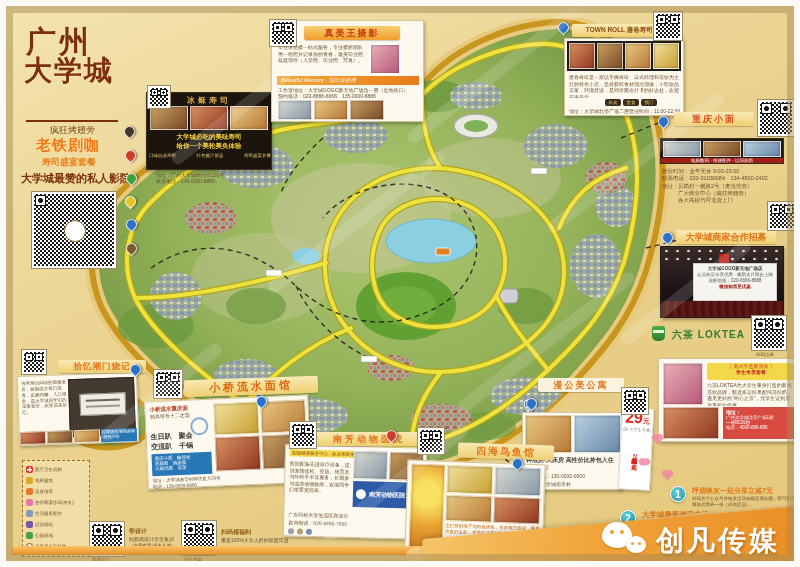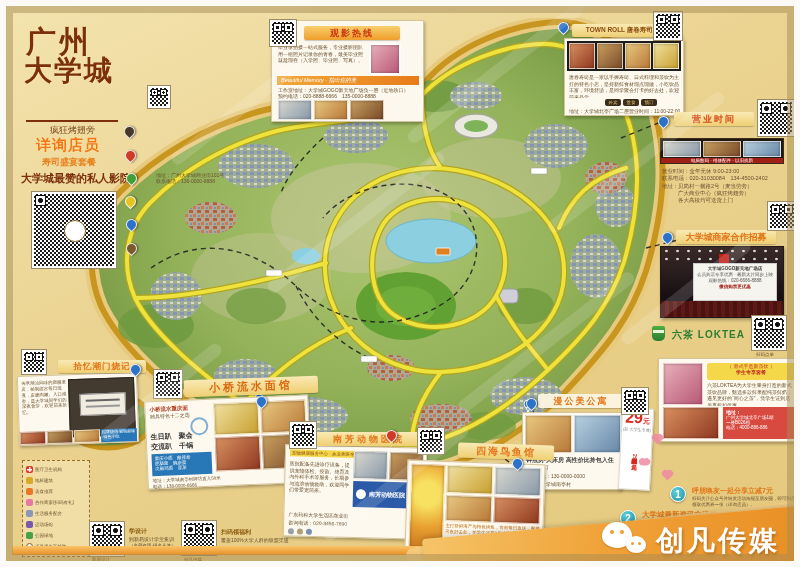--- a/index.html
+++ b/index.html
@@ -177,39 +177,52 @@
           <path d="M-2,2 L0,9 L2,2 Z" fill="#2b72c8"></path>
           <circle r="4" fill="#2b72c8"></circle>
         </g>
   </g>
 </svg>
 
 <div class="title-big" style="left:20px;top:16px;font-size:30px;">广州</div>
 <div class="title-big" style="left:18px;top:46px;font-size:28px;letter-spacing:2px;">大学城</div>
 <div class="abs" style="left:20px;top:114px;width:92px;border-top:2px solid #7b2f0a;z-index:12;"></div>
 <div class="abs" style="left:44px;top:118px;font-size:9px;color:#7b4a20;z-index:12;">疯狂烤翅旁</div>
-<div class="abs sponsor" style="left:30px;top:130px;font-size:15px;z-index:12;">详询店员</div>
+<div class="abs sponsor" style="left:30px;top:130px;font-size:15px;z-index:12;">老铁剧咖</div>
 <div class="abs" style="left:36px;top:150px;font-size:9px;color:#e8821e;font-weight:bold;z-index:12;">寿司盛宴套餐</div>
 <div class="abs" style="left:15px;top:165px;font-size:11px;font-weight:bold;color:#7b2f0a;z-index:12;">大学城最赞的私人影院</div>
 <div class="qr qr-logo" style="left:26px;top:186px;width:84px;height:76px;"></div>
 
 <span class="pin dark" style="left:118px;top:120px;"></span>
 <span class="pin red" style="left:119px;top:144px;"></span>
 <span class="pin green" style="left:120px;top:167px;"></span>
 <span class="pin yellow" style="left:119px;top:190px;"></span>
 <span class="pin blue" style="left:120px;top:213px;"></span>
 <span class="pin brown" style="left:120px;top:237px;"></span>
 
 <div class="qr" style="left:142px;top:80px;width:22px;height:22px;"></div>
+<div class="card" style="left:140px;top:86px;width:126px;height:78px;background:#1c150e;border-color:#3a2c1a;">
+  <div class="abs" style="left:0;top:2px;width:100%;text-align:center;color:#d8b04a;font-weight:bold;font-size:8px;letter-spacing:3px;">冰稣寿司</div>
+  <div class="ph" style="left:3px;top:13px;width:38px;height:24px;"></div>
+  <div class="ph ph-d" style="left:43px;top:13px;width:38px;height:24px;"></div>
+  <div class="ph ph-c" style="left:83px;top:13px;width:38px;height:24px;"></div>
+  <div class="abs" style="left:0;top:40px;width:100%;text-align:center;color:#f5d03a;font-weight:bold;font-size:6.5px;">大学城必吃的美味寿司</div>
+  <div class="abs" style="left:0;top:49px;width:100%;text-align:center;color:#f5d03a;font-weight:bold;font-size:6.5px;">给你一个美轮美奂体验</div>
+  <div class="abs" style="left:2px;top:60px;width:122px;display:flex;gap:2px;justify-content:space-between;">
+    <span style="font-size:4.5px;color:#e8c878;">口味自选寿司</span>
+    <span style="font-size:4.5px;color:#e8c878;">特色酱汁拼盘</span>
+    <span style="font-size:4.5px;color:#e8c878;">寿司盛宴套餐</span>
+  </div>
+</div>
 <div class="abs t5" style="left:150px;top:166px;width:115px;z-index:11;">地址：广州大学城商业街101号</div>
 <div class="abs t5" style="left:150px;top:172px;width:115px;z-index:11;">联系电话：136-0000-8888</div>
 
 <div class="card" style="left:265px;top:14px;width:153px;height:102px;background:#fdf8ee;">
   <div class="band" style="position:absolute;left:32px;top:5px;width:96px;height:14px;background:linear-gradient(#f8cf6e,#ef9e2c);">
-    <span style="color:#c83a10;font-weight:bold;font-size:9px;letter-spacing:2px;">观影热线</span>
+    <span style="color:#c83a10;font-weight:bold;font-size:9px;letter-spacing:2px;">真美王摄影</span>
   </div>
   <div class="abs t5" style="left:6px;top:23px;width:88px;height:30px;overflow:hidden;">毕业季拍摄一站式服务，专业摄影团队用一组照片记录你的青春，最美毕业照就趁现在（入学照、毕业照、写真）。</div>
   <div class="ph ph-g" style="left:97px;top:22px;width:32px;height:32px;border:2px solid #fff;"></div>
   <div class="abs" style="left:5px;top:55px;width:142px;height:9px;background:linear-gradient(90deg,#f2a83a,#e87c1a);display:flex;align-items:center;">
     <span style="color:#fff;font-size:5.5px;padding-left:4px;font-style:italic;">Beautiful Memory · 拍出你的美</span>
   </div>
   <div class="abs t5" style="left:6px;top:66px;width:142px;">工作室地址：大学城GOGO新天地广场负一层（近地铁口）</div>
   <div class="abs t5" style="left:6px;top:72px;width:142px;">预约电话：020-8888-6666　135-0000-8888</div>
   <div class="ph ph-b" style="left:6px;top:79px;width:34px;height:20px;"></div>
   <div class="ph ph-c" style="left:42px;top:79px;width:34px;height:20px;"></div>
@@ -233,21 +246,21 @@
     <span class="dkbadge" style="width:16px;height:7px;">外卖</span>
     <span class="dkbadge" style="width:16px;height:7px;">堂食</span>
     <span class="dkbadge" style="width:16px;height:7px;">预订</span>
   </div>
   <div class="abs t5" style="left:4px;top:69px;width:66px;">地址：大学城北亭广场二层</div>
   <div class="abs t5" style="left:64px;top:69px;width:54px;">营业时间：11:00-22:00</div>
 </div>
 
 <span class="pin blue" style="left:652px;top:110px;"></span>
 <div class="band abs" style="left:668px;top:106px;width:80px;height:14px;z-index:11;">
-  <span style="font-size:9px;font-weight:bold;color:#d8491a;letter-spacing:2px;">营业时间</span>
+  <span style="font-size:9px;font-weight:bold;color:#d8491a;letter-spacing:2px;">重庆小面</span>
 </div>
 <div class="qr" style="left:752px;top:94px;width:36px;height:36px;"></div>
 <div class="abs" style="left:654px;top:132px;width:124px;height:26px;background:#20180f;z-index:10;border:1px solid #3a2c1a;">
   <div class="ph ph-b" style="left:2px;top:2px;width:38px;height:16px;"></div>
   <div class="ph" style="left:42px;top:2px;width:38px;height:16px;"></div>
   <div class="ph ph-f" style="left:82px;top:2px;width:38px;height:16px;"></div>
   <div class="abs" style="left:0;bottom:0;width:100%;background:#a02018;color:#fff;font-size:4.5px;text-align:center;">电脑数码 · 维修配件 · 以旧换新</div>
 </div>
 <div class="abs t55" style="left:656px;top:162px;width:134px;z-index:10;">营业时间：全年无休 9:00-23:00</div>
 <div class="abs t55" style="left:656px;top:169px;width:134px;z-index:10;">联系电话：020-31030084　134-4500-2402</div>
@@ -288,21 +301,21 @@
   <div class="abs" style="left:64px;top:48px;width:72px;height:32px;background:#d84a40;color:#fff;padding:2px 3px;">
     <div style="font-size:5px;font-weight:bold;">地址：</div>
     <div style="font-size:4.5px;">广州大学城北亭广场1期</div>
     <div style="font-size:4.5px;">一楼B026档</div>
     <div style="font-size:4.5px;"><span>电话：</span><span>4000-886-886</span></div>
   </div>
 </div>
 
 
 <span class="pin blue" style="left:520px;top:392px;"></span>
-<div class="band abs" style="left:532px;top:388px;width:86px;height:14px;background:rgba(252,244,226,.95);z-index:11;">
+<div class="band abs" style="left:532px;top:372px;width:86px;height:14px;background:rgba(252,244,226,.95);z-index:11;">
   <span style="font-size:9px;font-weight:bold;color:#e2761a;letter-spacing:2px;">漫公美公寓</span>
 </div>
 <div class="qr" style="left:616px;top:382px;width:26px;height:26px;"></div>
 <div class="card" style="left:516px;top:406px;width:100px;height:78px;">
   <div class="ph ph-c" style="left:2px;top:2px;width:47px;height:38px;"></div>
   <div class="ph ph-f" style="left:51px;top:2px;width:47px;height:38px;"></div>
   <div class="abs" style="left:3px;top:43px;width:94px;font-size:6px;font-weight:bold;color:#444;">钟点房·大床房 高性价比拎包入住</div>
   <div class="abs t5" style="left:3px;top:51px;width:94px;">1小时起订</div>
   <div class="abs t5" style="left:3px;top:60px;width:94px;">预订电话：130-0000-0000</div>
   <div class="abs t5" style="left:3px;top:68px;width:94px;">地址：大学城南亭村</div>

